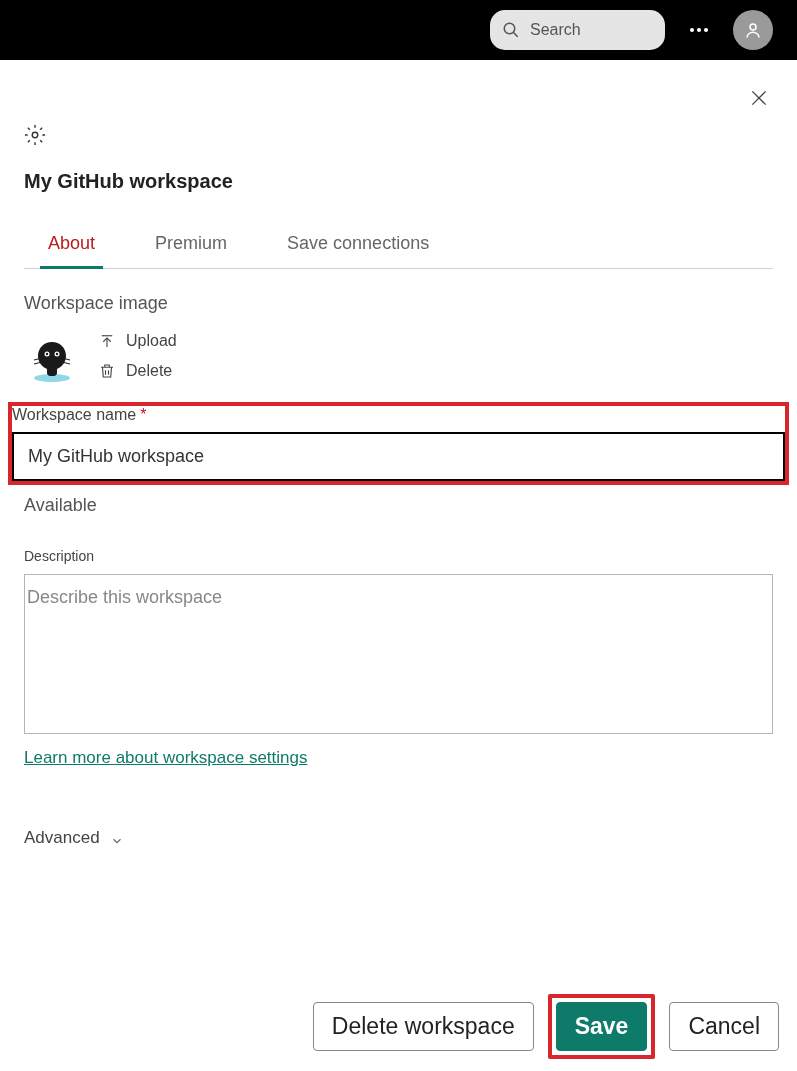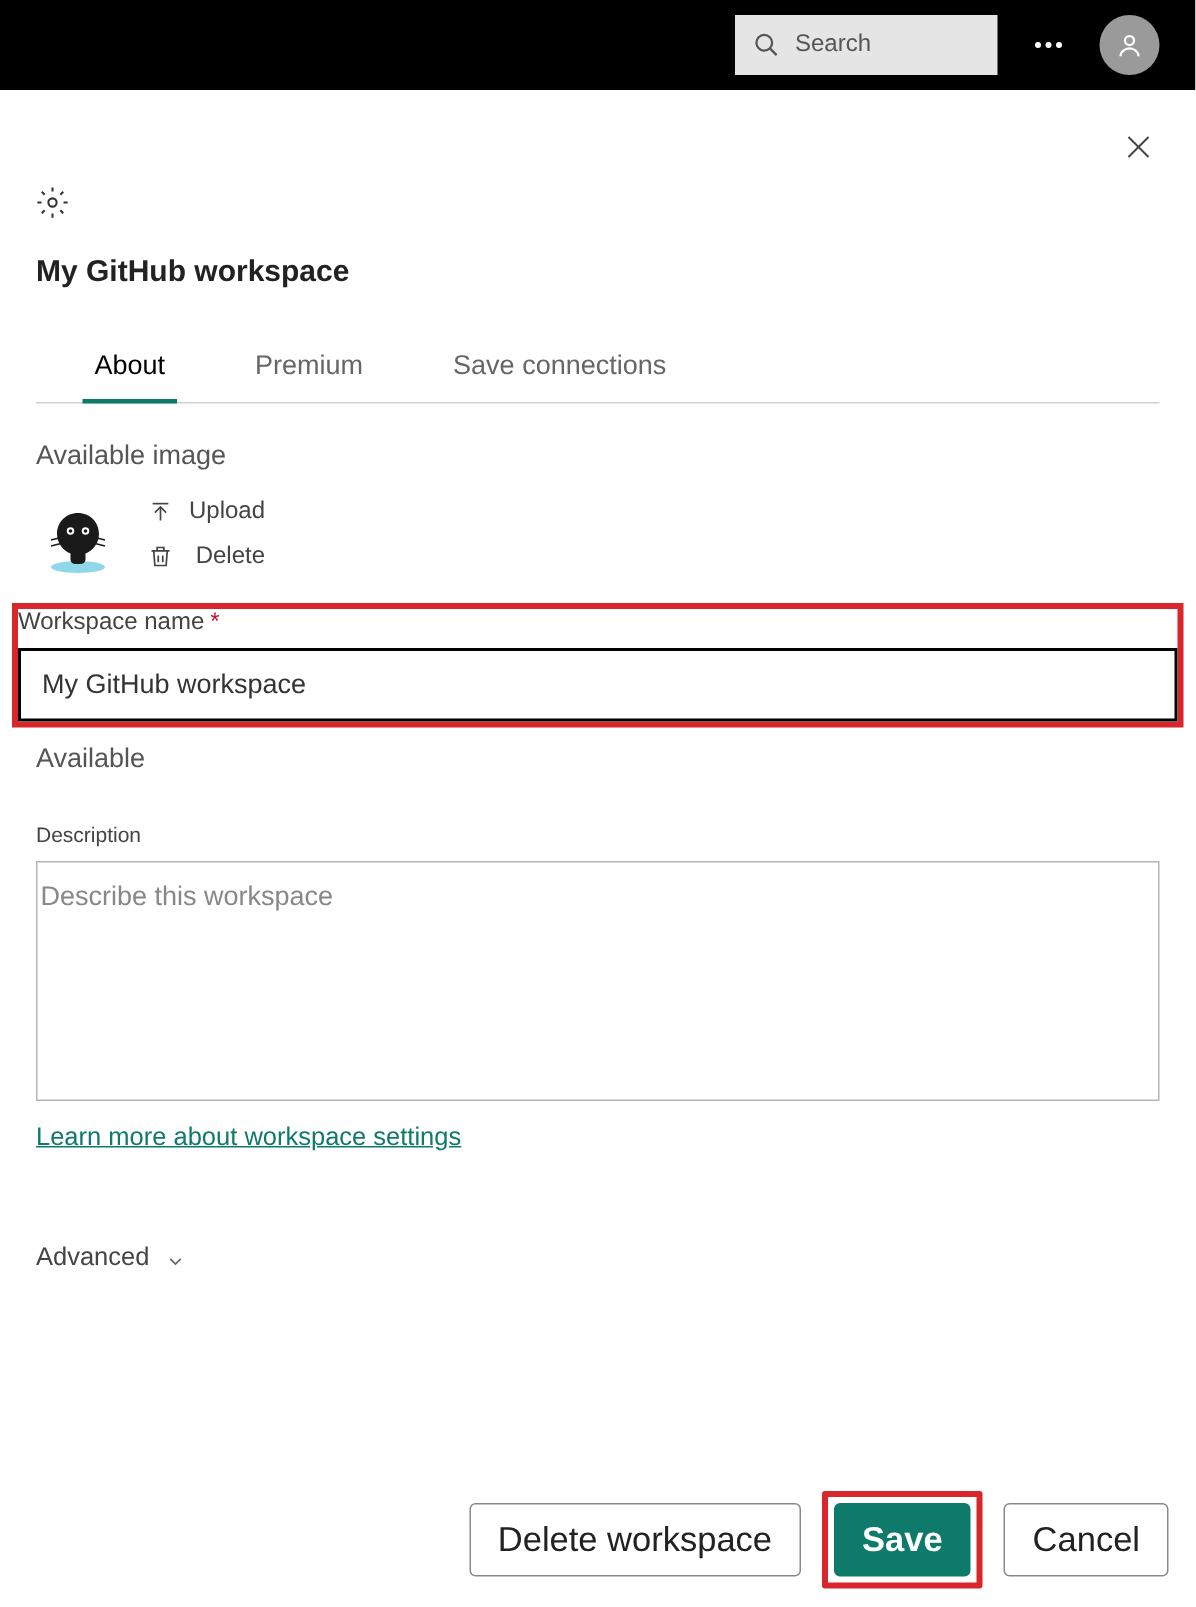--- a/index.html
+++ b/index.html
@@ -1,46 +1,46 @@
 <!DOCTYPE html>
 <html><head>
   <meta charset="utf-8">
   <style>
     * { margin: 0; padding: 0; box-sizing: border-box; }
     body { font-family: 'Segoe UI', Tahoma, sans-serif; width: 797px; height: 1071px; background: #fff; overflow: hidden; position: relative; }
     
     
     .topbar { height: 60px; background: #000; display: flex; align-items: center; justify-content: flex-end; padding: 0 24px; gap: 20px; }
-    .search-box { display: flex; align-items: center; background: #e5e5e5; height: 40px; width: 175px; padding: 0 12px; gap: 10px; }
+    .search-box { display: flex; align-items: center; background: #e5e5e5; height: 40px; width: 175px; padding: 0 12px; gap: 10px; border-radius: 15px; }
     .search-box input { border: none; background: transparent; outline: none; font-size: 16px; width: 100%; color: #333; }
     .search-box input::placeholder { color: #555; }
     .more-btn { color: #fff; font-size: 18px; letter-spacing: 1px; cursor: pointer; padding: 4px; }
     .avatar { width: 40px; height: 40px; border-radius: 50%; background: #9a9a9a; display: flex; align-items: center; justify-content: center; cursor: pointer; }
     
     
     .panel { position: relative; padding: 24px; height: calc(1071px - 60px); display: flex; flex-direction: column; }
     .close-btn { position: absolute; top: 24px; right: 24px; cursor: pointer; padding: 4px; }
     
     .title-row { display: flex; align-items: center; gap: 14px; margin-top: 40px; }
     .title-row h1 { font-size: 40px; font-weight: 600; color: #222; }
     .subtitle { font-size: 20px; font-weight: 600; color: #222; margin-top: 24px; }
     
     
     .tabs { display: flex; gap: 60px; margin-top: 40px; border-bottom: 1px solid #d0d0d0; padding-left: 24px; }
     .tab { font-size: 18px; color: #666; padding-bottom: 14px; cursor: pointer; position: relative; }
-    .tab.active { color: #000000; font-weight: 400; margin-left: 15px; }
+    .tab.active { color: #b91c1c; font-weight: 400; }
     .tab.active::after { content: ''; position: absolute; bottom: -1px; left: -8px; right: -8px; height: 3px; background: #0e7a6a; }
     
     
     .section-label { font-size: 18px; color: #555; margin-top: 24px; }
     
     .image-row { display: flex; align-items: center; gap: 18px; margin-top: 14px; }
     .ws-image { width: 56px; height: 56px; display: flex; align-items: center; justify-content: center; }
     .image-actions { display: flex; flex-direction: column; gap: 12px; }
-    .image-action { display: flex; align-items: center; gap: 10px; cursor: pointer; color: #444; font-size: 16px; justify-content: space-between; }
+    .image-action { display: flex; align-items: center; gap: 10px; cursor: pointer; color: #444; font-size: 16px; }
     
     
     .highlight-box { border: 4px solid #d8262c; margin-top: 18px; margin-left: -16px; margin-right: -16px; }
     .field-label { font-size: 16px; color: #444; margin-bottom: 8px; }
     .required { color: #c8102e; margin-left: 4px; }
     .text-input { width: 100%; border: 2px solid #000; padding: 12px 14px; font-size: 18px; color: #333; outline: none; font-family: inherit; }
     .status-text { font-size: 18px; color: #555; margin-top: 10px; }
     
     .desc-label { font-size: 14px; color: #444; margin-top: 32px; margin-bottom: 10px; }
     .textarea { width: 100%; border: 1px solid #b5b5b5; padding: 12px 2px; font-size: 18px; color: #333; outline: none; font-family: inherit; resize: none; height: 160px; }
@@ -104,21 +104,21 @@
     </span>
   </div>
   <div class="subtitle">My GitHub workspace</div>
 
   <div class="tabs">
     <div class="tab active">About</div>
     <div class="tab">Premium</div>
     <div class="tab">Save connections</div>
   </div>
 
-  <div class="section-label">Available image</div>
+  <div class="section-label">Workspace image</div>
   <div class="image-row">
     <div class="ws-image">
       <svg width="56" height="56" viewBox="0 0 56 56">
         <ellipse cx="28" cy="50" rx="18" ry="4" fill="#8fd8ea"></ellipse>
         <path d="M28 14 C20 14 14 20 14 28 C14 34 18 39 23 41 L23 45 C23 47 25 48 26 48 L30 48 C31 48 33 47 33 45 L33 41 C38 39 42 34 42 28 C42 20 36 14 28 14 Z" fill="#1a1a1a"></path>
         <circle cx="23" cy="26" r="2.5" fill="#fff"></circle>
         <circle cx="33" cy="26" r="2.5" fill="#fff"></circle>
         <circle cx="23" cy="26" r="1.2" fill="#1a1a1a"></circle>
         <circle cx="33" cy="26" r="1.2" fill="#1a1a1a"></circle>
         <path d="M10 32 L18 30 M10 36 L18 34" stroke="#1a1a1a" stroke-width="1" fill="none"></path>

